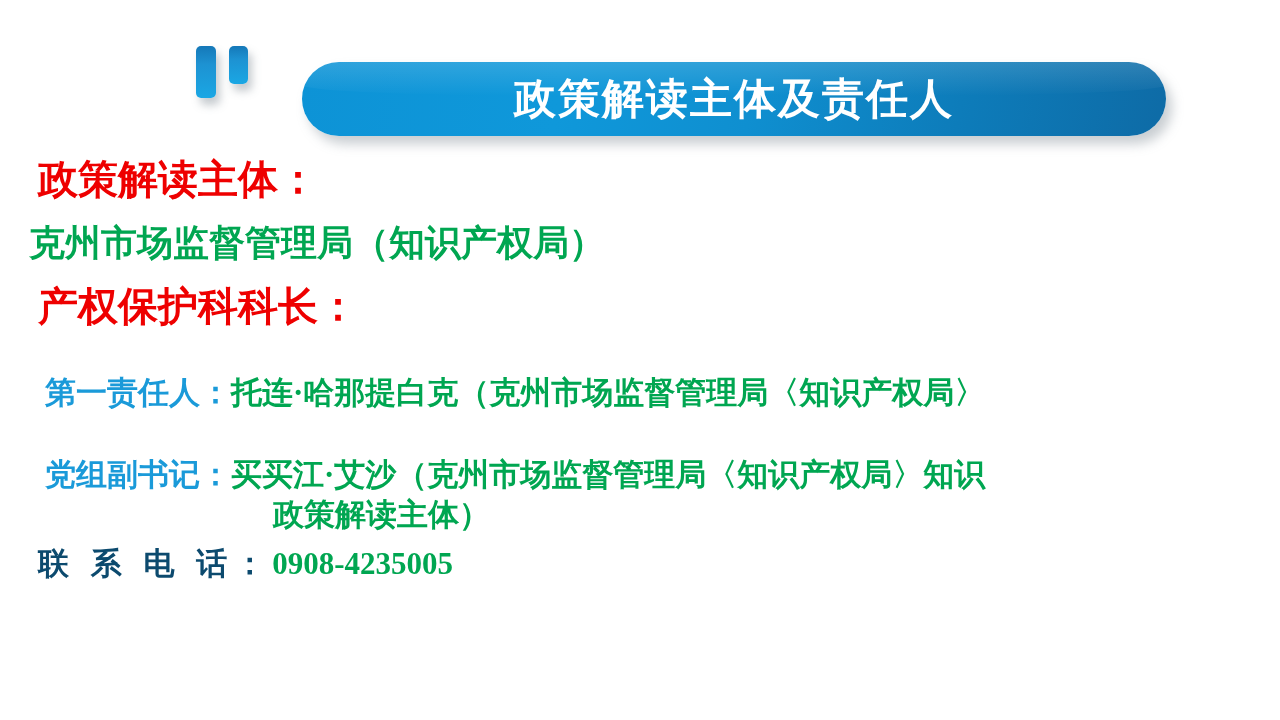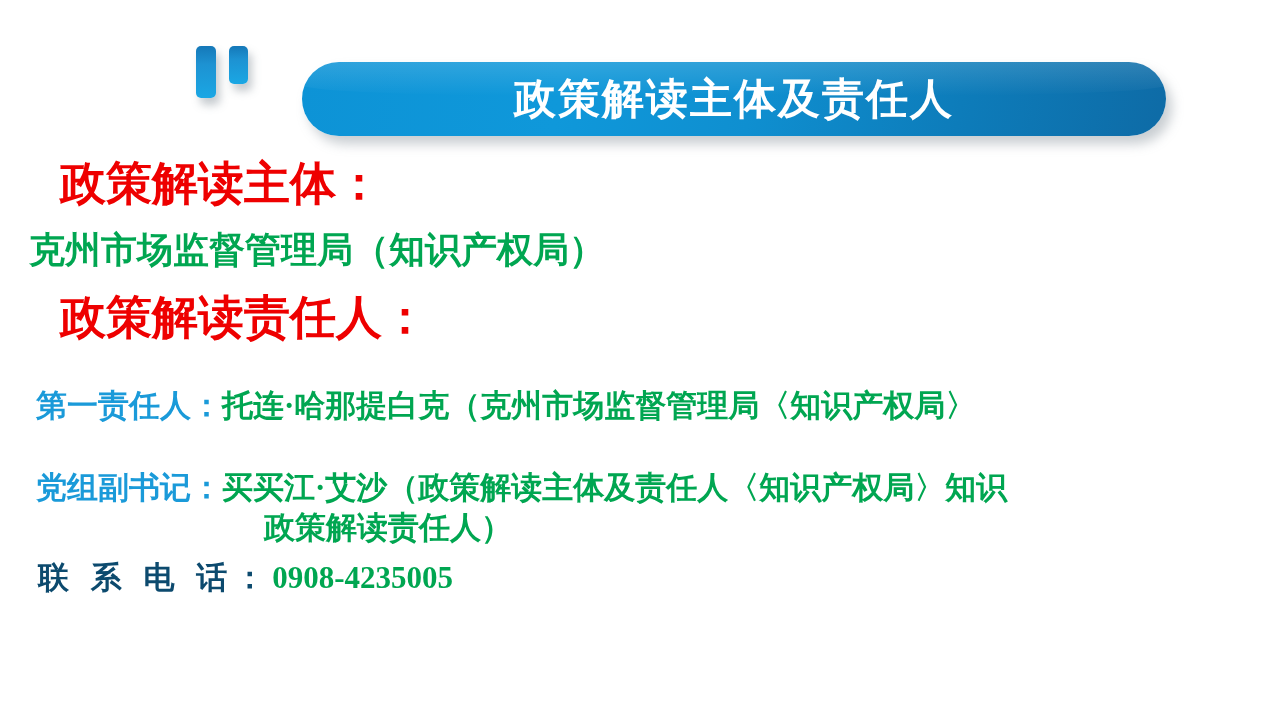--- a/index.html
+++ b/index.html
@@ -107,39 +107,39 @@
   }
 
   .line {
     font-weight: bold;
     white-space: nowrap;
     line-height: 1.12;
   }
 
   .heading-red {
     color: #ee0000;
-    font-size: 46px;
-    padding-left: 60px;
+    font-size: 40px;
+    padding-left: 38px;
   }
   .line-subject {
     margin-top: 0;
   }
   .line-resp-heading {
     margin-top: 22px;
   }
 
   .org-green {
     color: #00a651;
     font-size: 36px;
     padding-left: 29px;
     margin-top: 20px;
   }
 
   .person-block {
-    padding-left: 36px;
+    padding-left: 45px;
     font-size: 31px;
     line-height: 1.22;
     font-weight: bold;
     white-space: nowrap;
   }
   .person-first { margin-top: 44px; }
   .person-daily { margin-top: 44px; }
 
   .label-blue {
     color: #1a9ad9;
@@ -187,29 +187,29 @@
     </div>
 
   </div>
 
   <div class="body-zone">
 
     <div class="line heading-red line-subject">政策解读主体：</div>
 
     <div class="line org-green">克州市场监督管理局（知识产权局）</div>
 
-    <div class="line heading-red line-resp-heading">政策解读责任人：</div>
+    <div class="line heading-red line-resp-heading">产权保护科科长：</div>
 
     <div class="person-block person-first">
       <span class="label-blue">第一责任人：</span><span class="value-green">托连·哈那提白克（克州市场监督管理局〈知识产权局〉</span>
     </div>
 
     <div class="person-block person-daily">
-      <span class="label-blue">党组副书记：</span><span class="value-green">买买江·艾沙（政策解读主体及责任人〈知识产权局〉知识</span>
-      <span class="cont-indent">政策解读责任人）</span>
+      <span class="label-blue">党组副书记：</span><span class="value-green">买买江·艾沙（克州市场监督管理局〈知识产权局〉知识</span>
+      <span class="cont-indent">政策解读主体）</span>
     </div>
 
     <div class="phone-line">
       <span class="phone-label">联 系 电 话：</span><span class="phone-value">0908-4235005</span>
     </div>
 
   </div>
 
 </div>
 

